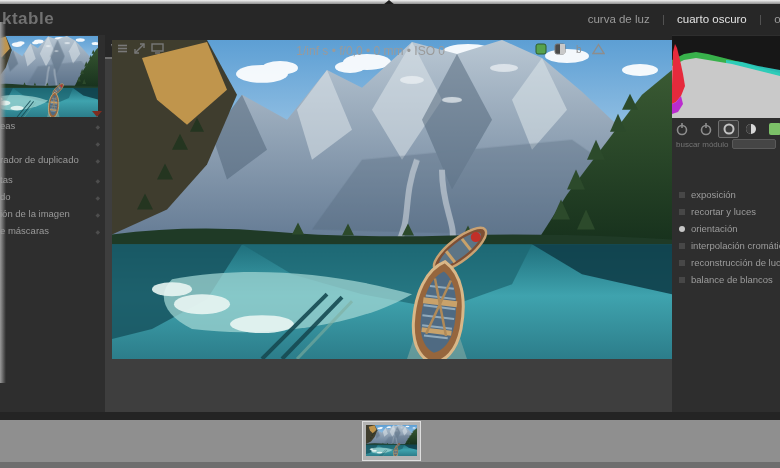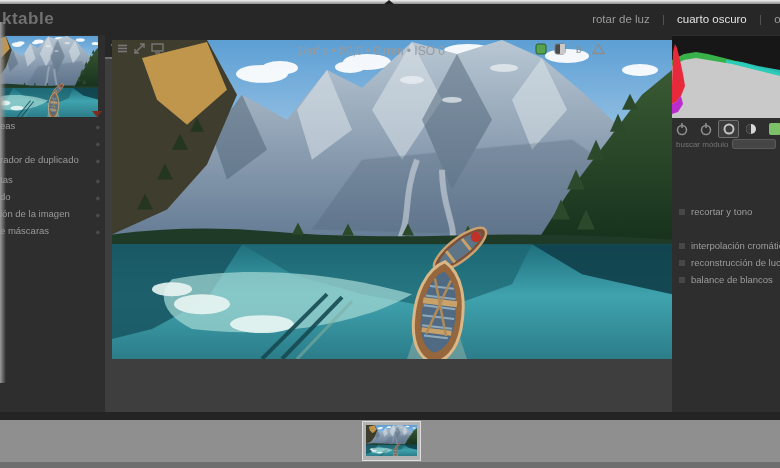--- a/index.html
+++ b/index.html
@@ -202,21 +202,21 @@
     </symbol>
   </defs>
 </svg>
 
 <div id="top-strip" class="abs"></div>
 <div id="top-arrow" class="abs"></div>
 
 <div id="header" class="abs">
   <div id="logo" class="abs">ktable</div>
   <div id="views" class="abs">
-    <span class="view">rotar de luz</span>
+    <span class="view">curva de luz</span>
     <span class="sep">|</span>
     <span class="view active">cuarto oscuro</span>
     <span class="sep">|</span>
     <span class="view">otro</span>
   </div>
 </div>
 
 <div id="left-panel" class="abs">
   <div id="nav-thumb" class="abs">
     <svg>
@@ -322,23 +322,31 @@
     <svg class="gicon" style="left:96px" viewBox="0 0 14 14">
       <rect x="1" y="1" width="12" height="12" rx="2" fill="#7cc168"></rect>
     </svg>
   </div>
 
   <div id="search-row" class="abs">
     <span id="search-label">buscar módulo</span>
     <div id="search-input"></div>
   </div>
 
+  <div class="mrow abs" style="top:153px">
+      <span class="toggle"></span>
+      <span class="mlabel">exposición</span>
+    </div>
   <div class="mrow abs" style="top:170px">
       <span class="toggle"></span>
-      <span class="mlabel">recortar y tono</span>
+      <span class="mlabel">recortar y luces</span>
+    </div>
+  <div class="mrow abs enabled" style="top:187px">
+      <span class="toggle"></span>
+      <span class="mlabel">orientación</span>
     </div>
   <div class="mrow abs" style="top:204px">
       <span class="toggle"></span>
       <span class="mlabel">interpolación cromática</span>
     </div>
   <div class="mrow abs" style="top:221px">
       <span class="toggle"></span>
       <span class="mlabel">reconstrucción de luces</span>
     </div>
   <div class="mrow abs" style="top:238px">

